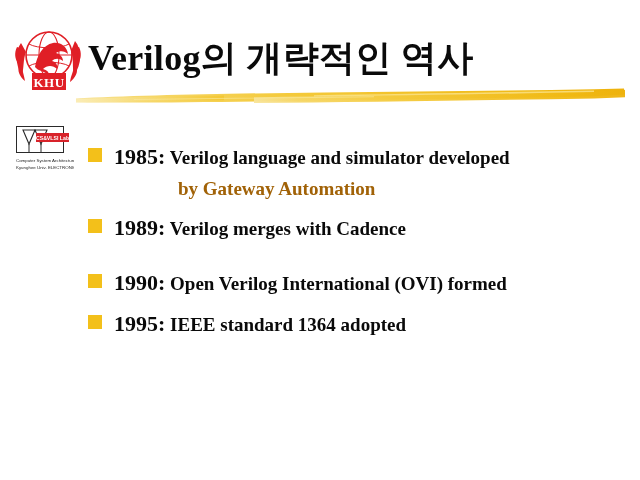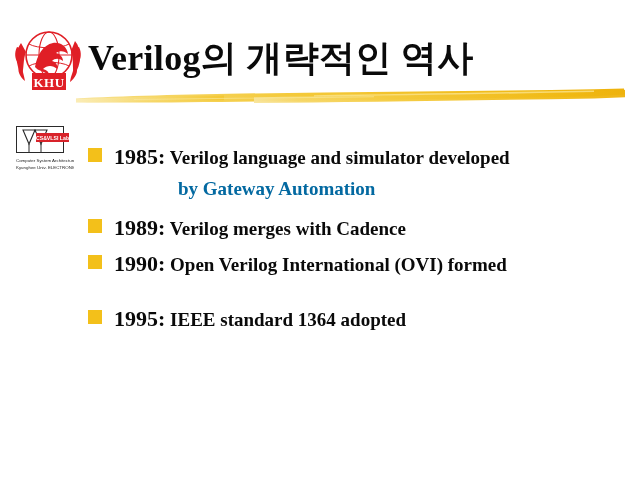--- a/index.html
+++ b/index.html
@@ -105,29 +105,29 @@
     line-height: 31px;
     white-space: pre;
   }
   .bullet-cont {
     font-family: "Liberation Serif", serif;
     font-weight: bold;
     font-size: 19px;
     line-height: 31px;
     white-space: pre;
     display: block;
-    color: #0369a1;
+    color: #a16207;
   }
   .cont-a { padding-left: 64px; }
   .cont-b { padding-left: 122px; }
 
   .sp-1985   { }
   .sp-198589 { margin-bottom: 10px; }
-  .sp-1989   { margin-bottom: 4px; }
-  .sp-1990   { margin-bottom: 23px; }
+  .sp-1989   { margin-bottom: 23px; }
+  .sp-1990   { margin-bottom: 9px; }
 </style>
 </head>
 <body>
 
 <div class="slide">
 
   <div class="khu-logo">
     <svg width="72" height="68" viewBox="0 0 72 68" xmlns="http://www.w3.org/2000/svg">
       <g>
 

